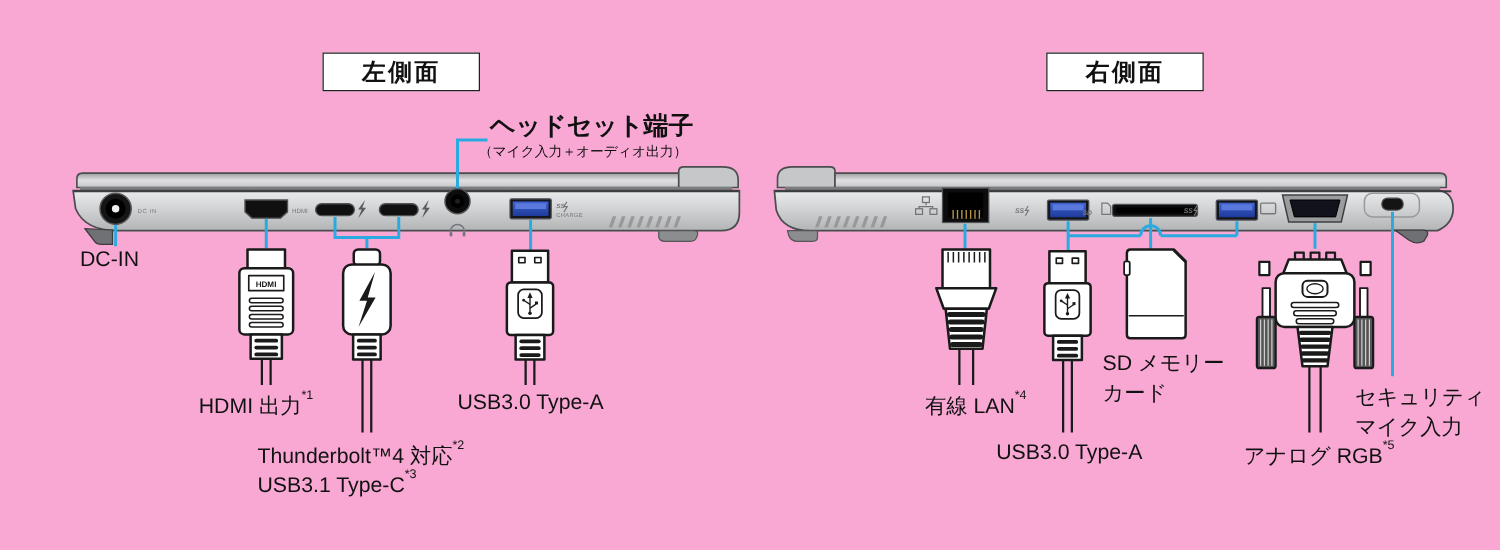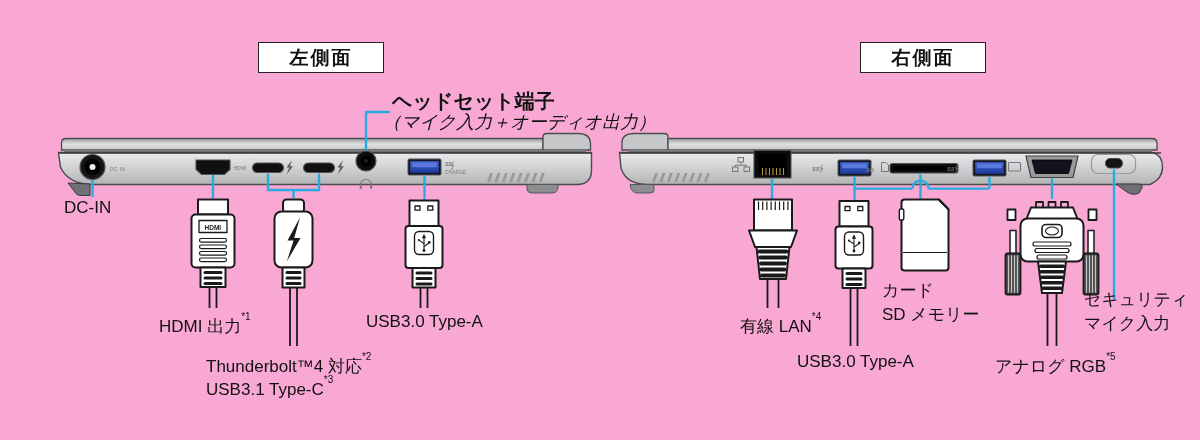--- a/index.html
+++ b/index.html
@@ -5,21 +5,21 @@
   html,body{margin:0;padding:0;background:#fff;}
   .stage{position:relative;width:1200px;height:440px;background:#f9a8d4;overflow:hidden;
          font-family:"Liberation Sans","DejaVu Sans",sans-serif;padding-left:12px;}
   .stage svg{position:absolute;left:0;top:0;}
   .title-box{position:absolute;width:124px;height:29px;border:1.6px solid #222;
              display:flex;align-items:center;justify-content:center;
              font-size:19px;font-weight:600;letter-spacing:2px;color:#111;background:#fff;}
   .lbl{position:absolute;font-size:17px;font-weight:500;color:#111;white-space:nowrap;line-height:23.5px;}
   .lbl sup{font-size:10px;position:relative;top:-5.5px;font-weight:500;}
   .lbl-strong{font-weight:600;font-size:20px;}
-  .lbl-sub{font-size:18px;font-weight:500;font-style:italic;}
+  .lbl-sub{font-size:11px;font-weight:500;}
   .mk{font-family:"Liberation Sans","DejaVu Sans",sans-serif;fill:#77787b;}
 </style>
 </head>
 <body>
 
 <div class="stage">
 
 <svg width="1200" height="440" viewBox="0 0 1200 440">
   <defs>
     <linearGradient id="gBody" x1="0" x2="0" y1="0" y2="1">
@@ -287,44 +287,44 @@
       <rect x="1039.5" y="270" width="25" height="3.5" rx="1.75"></rect>
       <rect x="1040" y="275.5" width="24" height="3.5" rx="1.75"></rect>
       <rect x="1040.5" y="281" width="23" height="3.5" rx="1.75"></rect>
       <rect x="1041" y="286.5" width="22" height="3.5" rx="1.75"></rect>
     </g>
     <path d="M1047.5,293 V346 M1056.5,293 V346" stroke-width="1.8" fill="none"></path>
   </g>
 </svg>
 
 <div class="title-box" style="left:258px;top:42px">左側面</div>
-<div class="title-box" style="left:860px;top:42px">右側面</div>
+<div class="title-box" style="left:837px;top:42px">右側面</div>
 
 <div class="lbl lbl-strong" style="left:392px;top:90px">ヘッドセット端子</div>
 <div class="lbl lbl-sub" style="left:383px;top:111px">（マイク入力＋オーディオ出力）</div>
 
 <div class="lbl" style="left:64px;top:196px">DC-IN</div>
 
 <div class="lbl" style="left:159px;top:310px"><span>HDMI 出力</span><sup>*1</sup></div>
 
 <div class="lbl" style="left:206px;top:350px"><span>Thunderbolt™4 対応</span><sup>*2</sup></div>
 
 <div class="lbl" style="left:206px;top:373px"><span>USB3.1 Type-C</span><sup>*3</sup></div>
 
 <div class="lbl" style="left:366px;top:310px">USB3.0 Type-A</div>
 
 <div class="lbl" style="left:740px;top:310px"><span>有線 LAN</span><sup>*4</sup></div>
 
 <div class="lbl" style="left:797px;top:350px">USB3.0 Type-A</div>
 
 <div class="lbl" style="left:882px;top:279px">
+      <div>SD メモリー</div>
       <div>カード</div>
-      <div>SD メモリー</div>
     </div>
 
 <div class="lbl" style="left:995px;top:350px"><span>アナログ RGB</span><sup>*5</sup></div>
 
-<div class="lbl" style="left:1084px;top:288px">
+<div class="lbl" style="left:1084px;top:306px">
       <div>セキュリティ</div>
       <div>マイク入力</div>
     </div>
 
 </div>
 
 </body></html>

